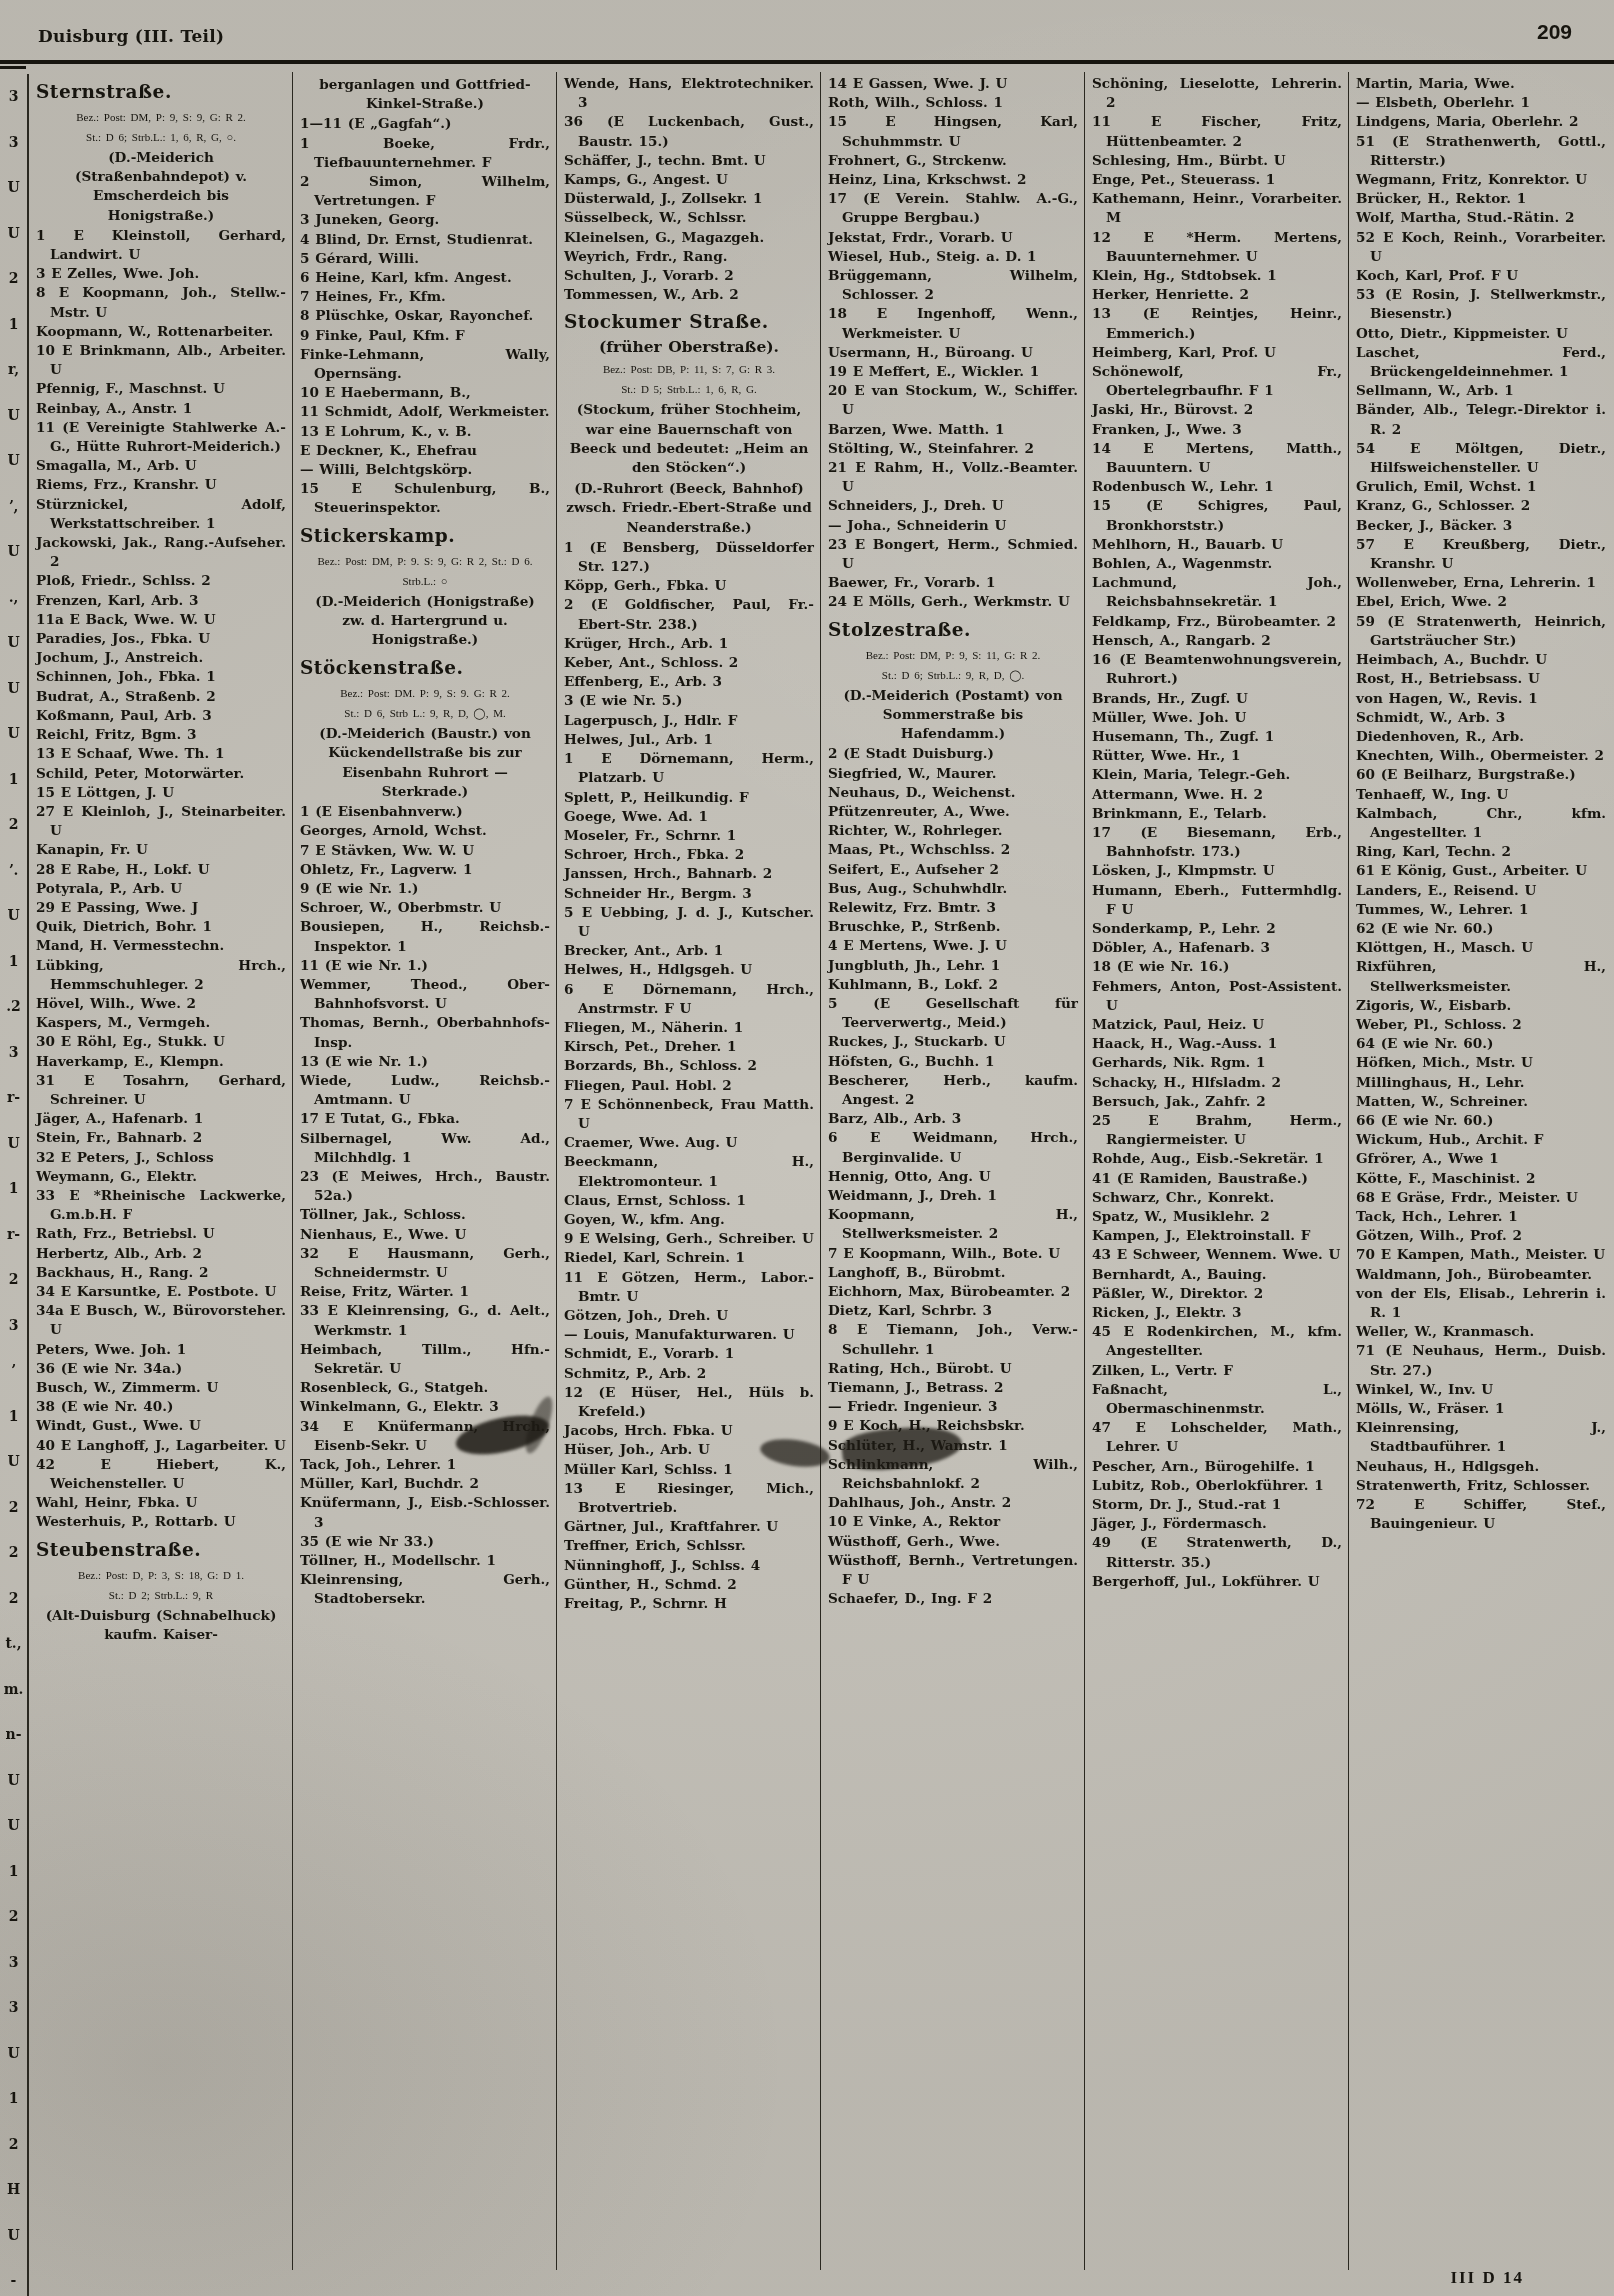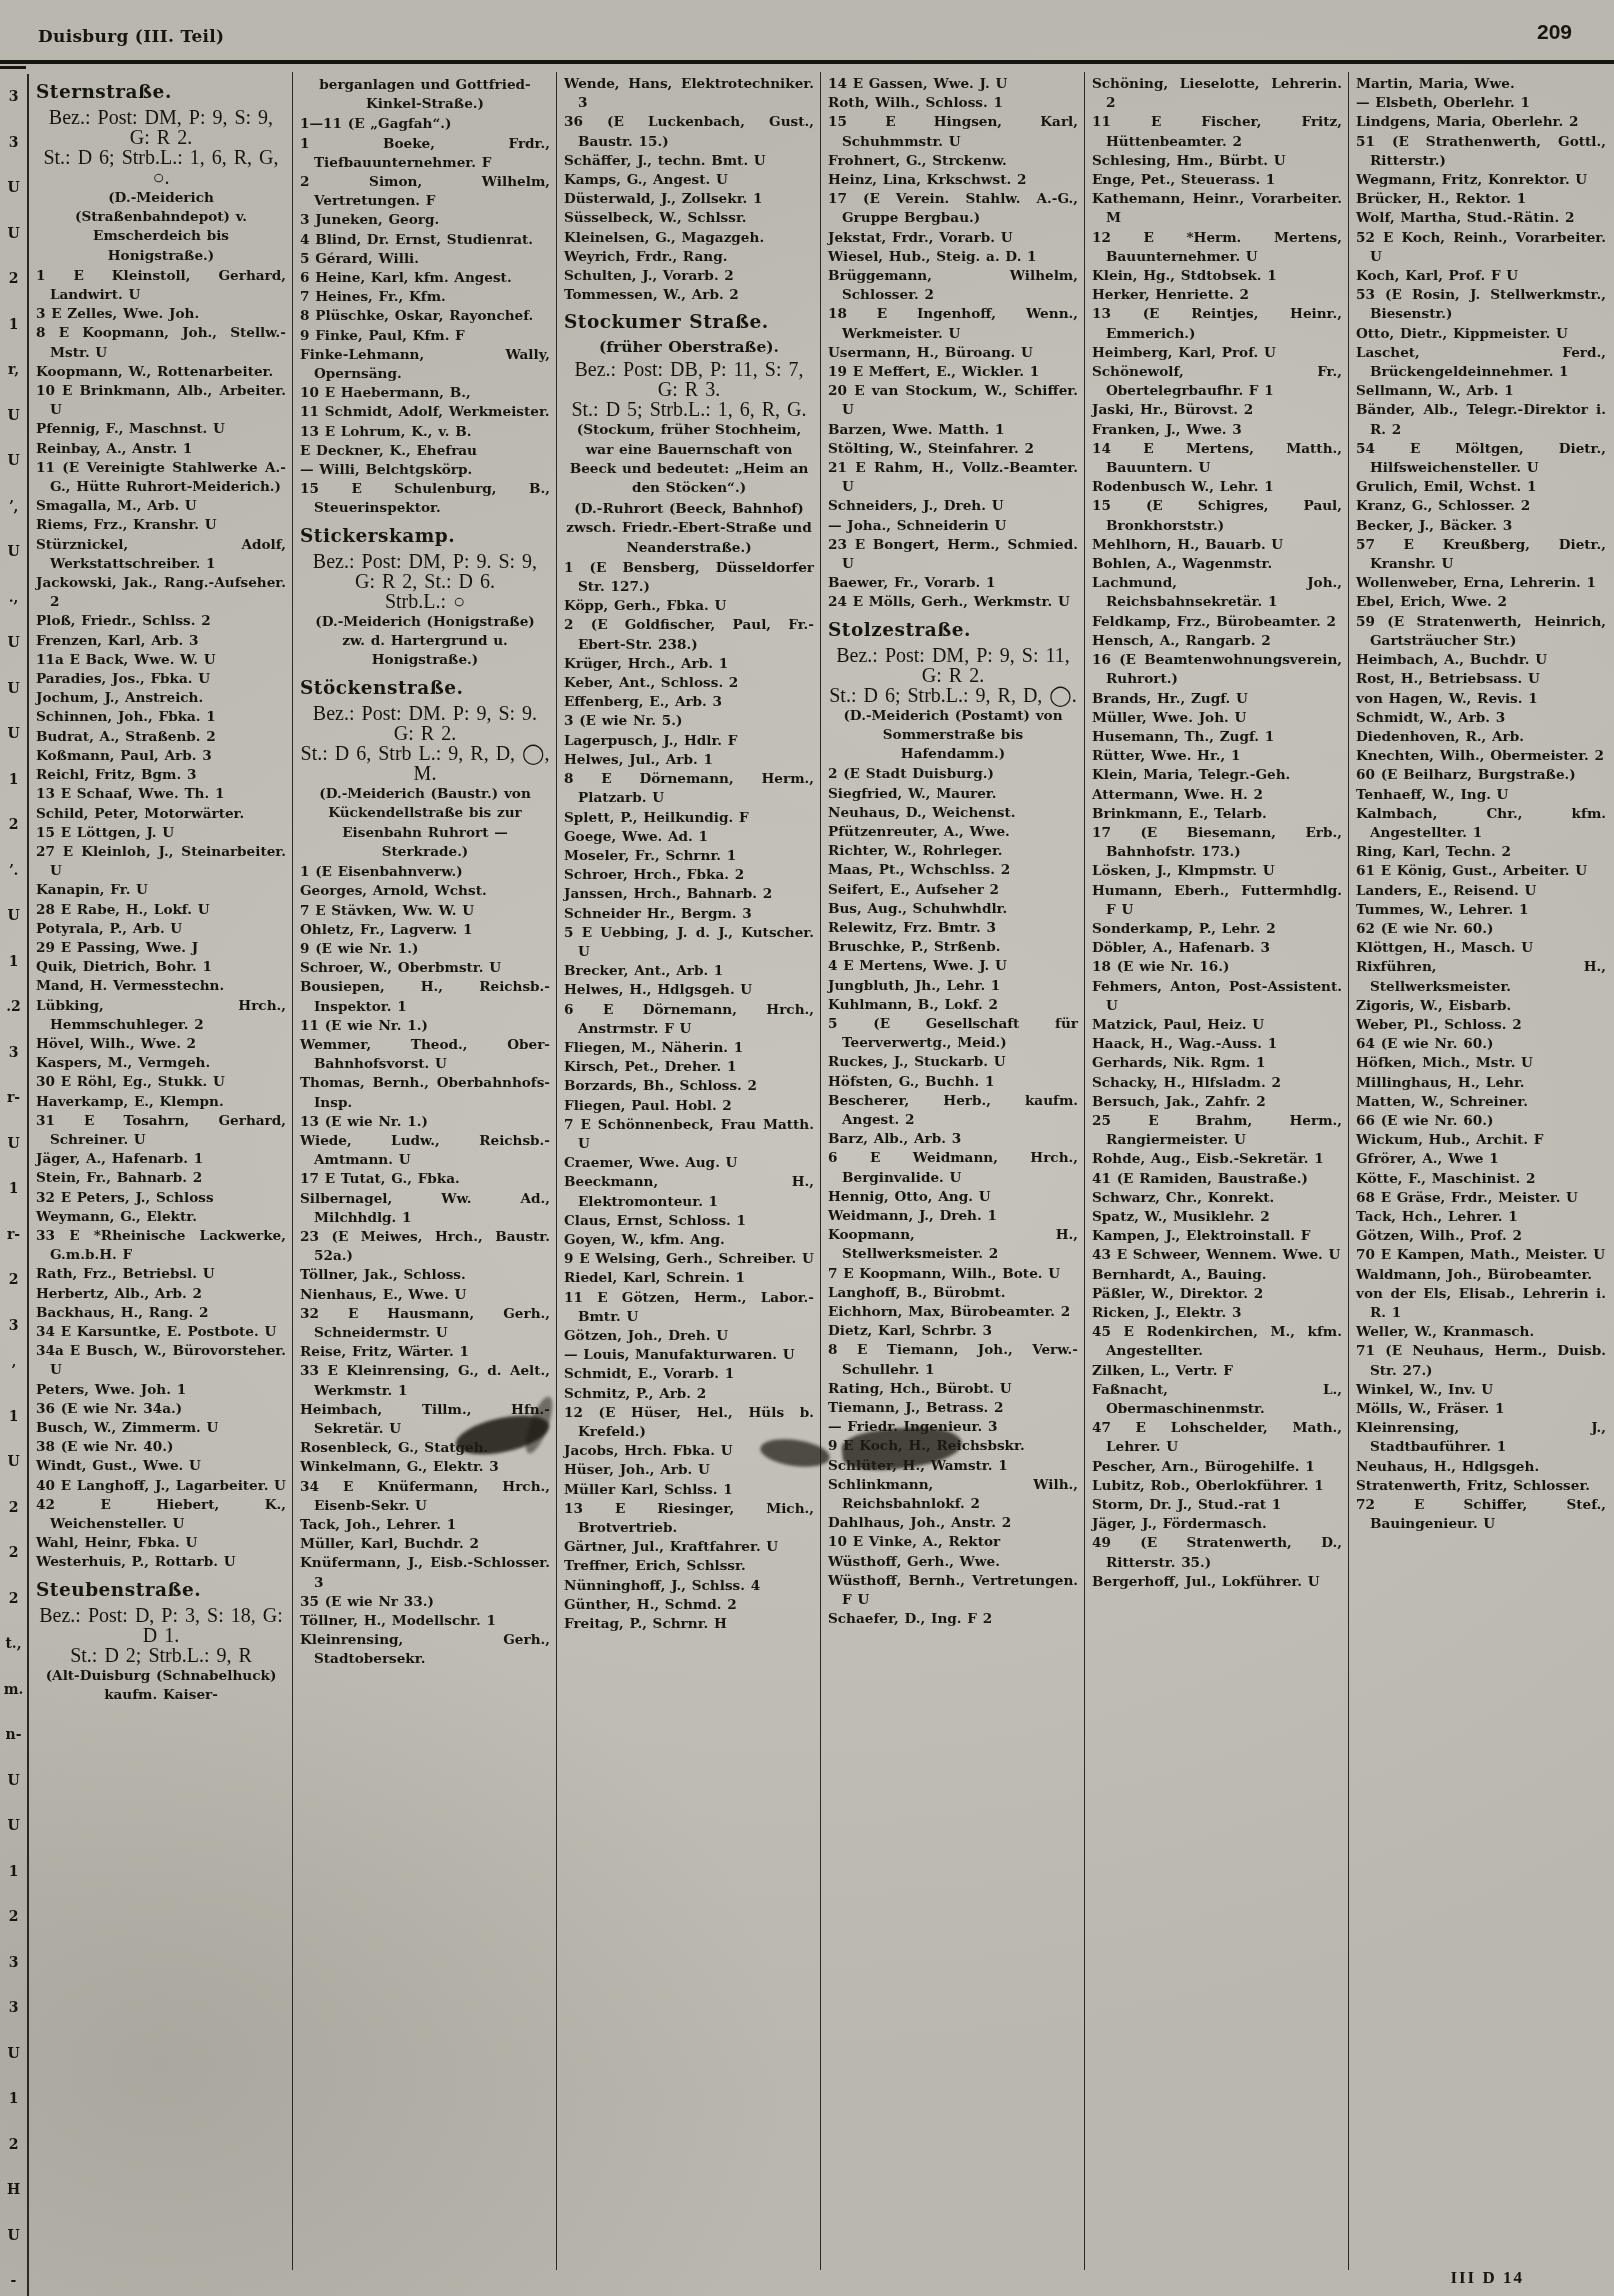--- a/index.html
+++ b/index.html
@@ -32,21 +32,21 @@
   .col{
     flex:1 1 0;padding:2px 6px 0 7px;overflow:hidden;
     border-right:1.5px solid #2a2820;
   }
   .col:last-child{border-right:none;}
   .ln{font-size:13.6px;line-height:19.2px;word-spacing:1px;}
   .ln.e{font-weight:bold;text-align:justify;padding-left:14px;text-indent:-14px;}
   .ln.n{font-weight:bold;text-align:center;padding:1px 2px;}
   .ln.h{font-weight:bold;text-align:left;font-size:18.5px;line-height:24px;margin-top:6px;margin-bottom:3px;letter-spacing:.5px;}
   .ln.h2{font-weight:bold;text-align:center;font-size:15.5px;line-height:20px;margin-bottom:2px;}
-  .ln.i{font-family:"Liberation Serif",serif;font-weight:normal;font-size:20px;line-height:20px;text-align:center;word-spacing:2px;}
+  .ln.i{font-family:"Liberation Serif",serif;font-weight:normal;font-size:11px;line-height:20px;text-align:center;word-spacing:2px;}
   .foot{position:absolute;right:90px;bottom:8px;font-size:17px;font-weight:bold;font-family:"Liberation Serif",serif;letter-spacing:2px;}
   .blot{position:absolute;background:#1d1a14;border-radius:50%;opacity:.8;filter:blur(1.5px);}
   .b1{left:455px;top:1418px;width:95px;height:34px;transform:rotate(-12deg);opacity:.85;}
   .b2{left:760px;top:1440px;width:70px;height:26px;transform:rotate(8deg);opacity:.7;}
   .b3{left:842px;top:1428px;width:120px;height:40px;transform:rotate(-6deg);opacity:.75;border-radius:40% 60% 55% 45%;}
   .b4{left:530px;top:1395px;width:18px;height:60px;transform:rotate(20deg);opacity:.5;}
 </style>
 </head>
 <body>
 
@@ -253,21 +253,21 @@
       <div class="ln n">(D.-Ruhrort (Beeck, Bahnhof) zwsch. Friedr.-Ebert-Straße und Neanderstraße.)</div>
       <div class="ln e">1 (E Bensberg, Düsseldorfer Str. 127.)</div>
       <div class="ln e">Köpp, Gerh., Fbka. U</div>
       <div class="ln e">2 (E Goldfischer, Paul, Fr.-Ebert-Str. 238.)</div>
       <div class="ln e">Krüger, Hrch., Arb. 1</div>
       <div class="ln e">Keber, Ant., Schloss. 2</div>
       <div class="ln e">Effenberg, E., Arb. 3</div>
       <div class="ln e">3 (E wie Nr. 5.)</div>
       <div class="ln e">Lagerpusch, J., Hdlr. F</div>
       <div class="ln e">Helwes, Jul., Arb. 1</div>
-      <div class="ln e">8 E Dörnemann, Herm., Platzarb. U</div>
+      <div class="ln e">1 E Dörnemann, Herm., Platzarb. U</div>
       <div class="ln e">Splett, P., Heilkundig. F</div>
       <div class="ln e">Goege, Wwe. Ad. 1</div>
       <div class="ln e">Moseler, Fr., Schrnr. 1</div>
       <div class="ln e">Schroer, Hrch., Fbka. 2</div>
       <div class="ln e">Janssen, Hrch., Bahnarb. 2</div>
       <div class="ln e">Schneider Hr., Bergm. 3</div>
       <div class="ln e">5 E Uebbing, J. d. J., Kutscher. U</div>
       <div class="ln e">Brecker, Ant., Arb. 1</div>
       <div class="ln e">Helwes, H., Hdlgsgeh. U</div>
       <div class="ln e">6 E Dörnemann, Hrch., Anstrmstr. F U</div>

